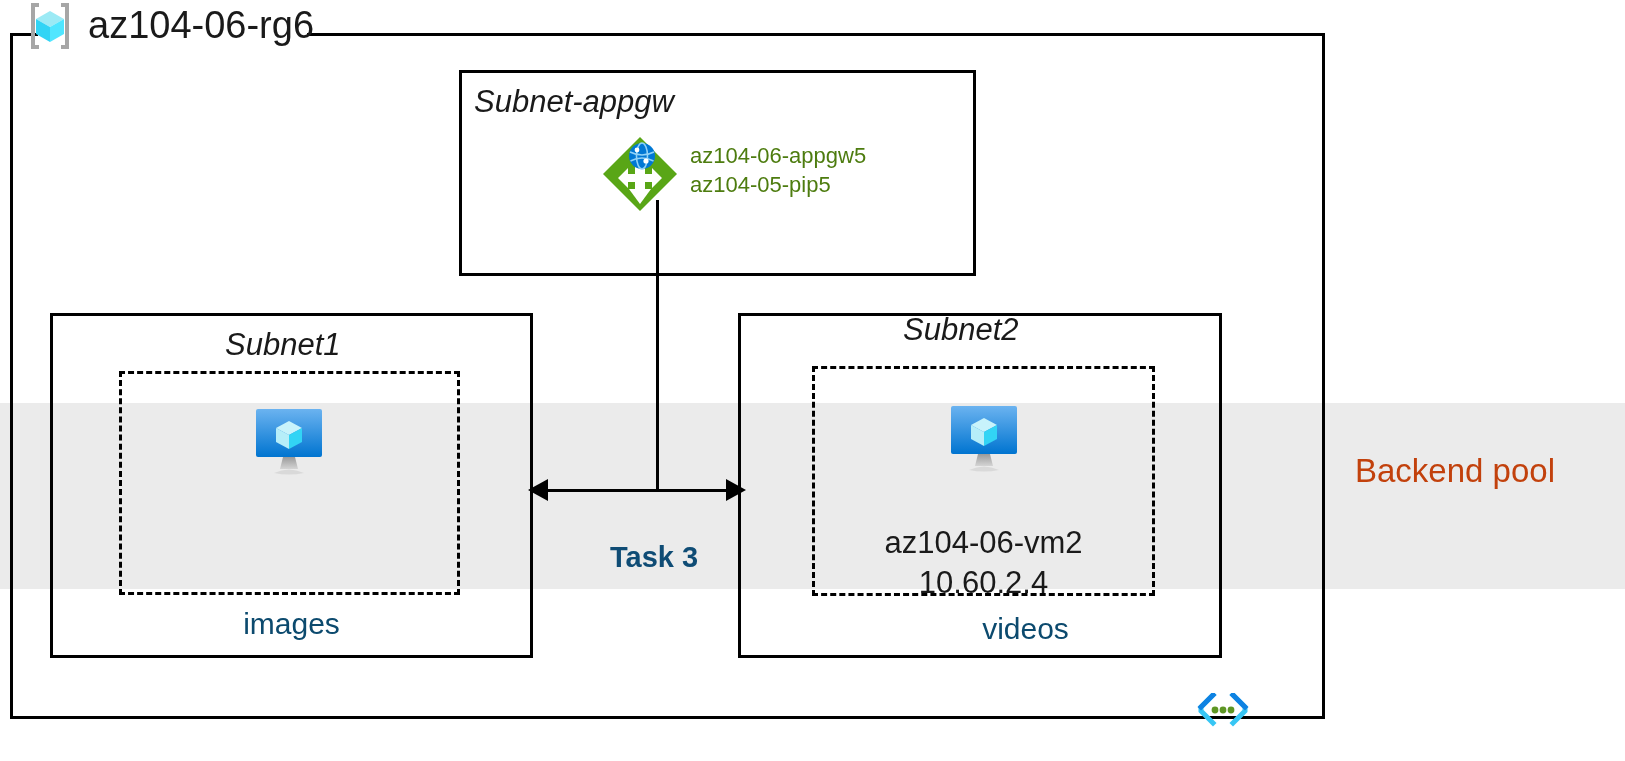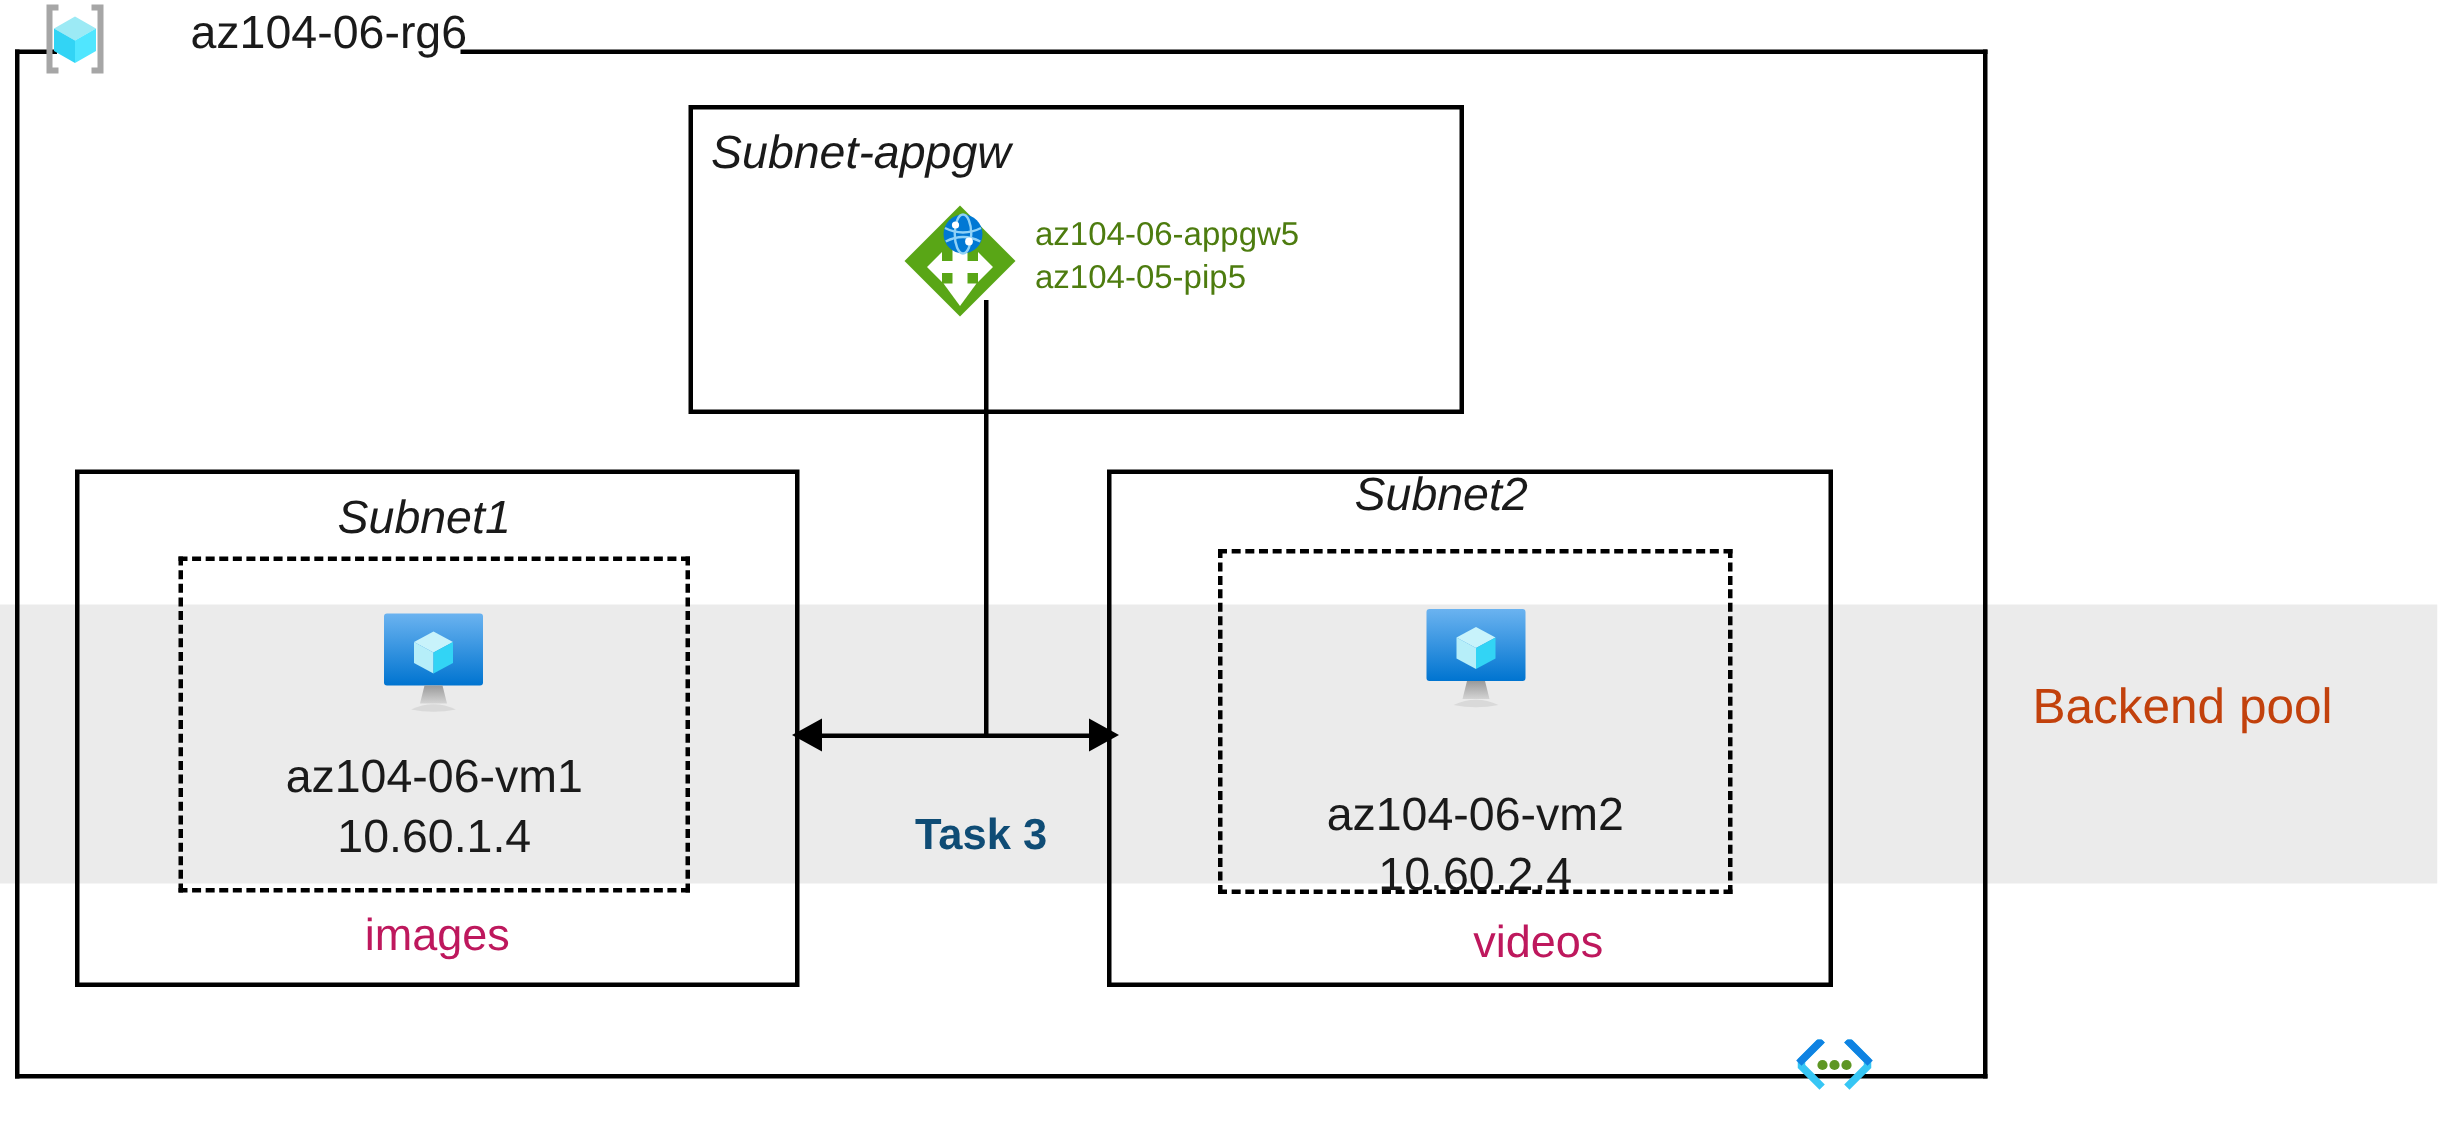--- a/index.html
+++ b/index.html
@@ -25,21 +25,21 @@
   
   .rg-left{position:absolute;left:10px;top:33px;width:3px;height:686px;background:#000;}
   .rg-right{position:absolute;left:1322px;top:33px;width:3px;height:686px;background:#000;}
   .rg-bottom{position:absolute;left:10px;top:716px;width:1315px;height:3px;background:#000;}
   .rg-top-left{position:absolute;left:10px;top:33px;width:28px;height:3px;background:#000;}
   .rg-top-right{position:absolute;left:307px;top:33px;width:1018px;height:3px;background:#000;}
 
   .rg-icon{position:absolute;left:26px;top:2px;width:48px;height:48px;}
   .rg-title{
     position:absolute;left:88px;top:4px;
-    font-size:31px;color:#1a1a1a;white-space:nowrap;margin-left:39px;
+    font-size:38px;color:#1a1a1a;white-space:nowrap;
   }
 
   
   .box{position:absolute;border:3px solid #000;background:transparent;box-sizing:border-box;}
   .box-title{
     position:absolute;font-size:31px;color:#1a1a1a;white-space:nowrap;font-style:italic;
   }
 
   
   .dbox{
@@ -53,21 +53,21 @@
     font-size:22px;line-height:1.33;color:#4d7c0f;white-space:nowrap;
   }
 
   
   .vm-icon{position:absolute;width:78px;height:72px;}
   .vm-text{
     position:absolute;text-align:center;font-size:31px;line-height:1.3;
     color:#1a1a1a;white-space:nowrap;
   }
   .sub-label{
-    position:absolute;text-align:center;font-size:30px;color:#be185d;white-space:nowrap;
+    position:absolute;text-align:center;font-size:30px;color:#0c4a6e;white-space:nowrap;
   }
 
   
   .vline{position:absolute;width:3px;background:#000;}
   .hline{position:absolute;height:3px;background:#000;}
   .arrow-left{
     position:absolute;width:0;height:0;
     border-top:11px solid transparent;border-bottom:11px solid transparent;
     border-right:20px solid #000;
   }
@@ -148,24 +148,20 @@
           <stop offset="1" stop-color="#d4d4d4"></stop>
       </linearGradient>
     </defs>
     <rect x="6" y="3" width="66" height="48" rx="2" fill="url(#vmg1)"></rect>
     <path d="M33 51 L45 51 L48 63 L30 63 Z" fill="url(#vms1)"></path>
     <path d="M24 67 Q39 60 54 67 Q39 70 24 67 Z" fill="#d9d9d9"></path>
     <polygon points="39,15 52,22 39,29 26,22" fill="#c8f3fb"></polygon>
     <polygon points="26,22 39,29 39,43 26,36" fill="#b6eef9"></polygon>
     <polygon points="52,22 39,29 39,43 52,36" fill="#32d4f5"></polygon>
   </svg>
-  <div class="vm-text" style="left:119px;top:498px;width:341px;">
-    <div>az104-06-vm1</div>
-    <div>10.60.1.4</div>
-  </div>
   <div class="sub-label" style="left:50px;top:607px;width:483px;">images</div>
 
   <div class="box" style="left:738px;top:313px;width:484px;height:345px;"></div>
   <div class="box-title" style="left:903px;top:312px;">Subnet2</div>
   <div class="dbox" style="left:812px;top:366px;width:343px;height:230px;"></div>
   <svg class="vm-icon" style="left:945px;top:403px;" viewBox="0 0 78 72">
     <defs>
       <linearGradient id="vmg2" x1="0" y1="0" x2="0" y2="1">
         <stop offset="0" stop-color="#6bb3f0"></stop>
           <stop offset="1" stop-color="#0074d0"></stop>

